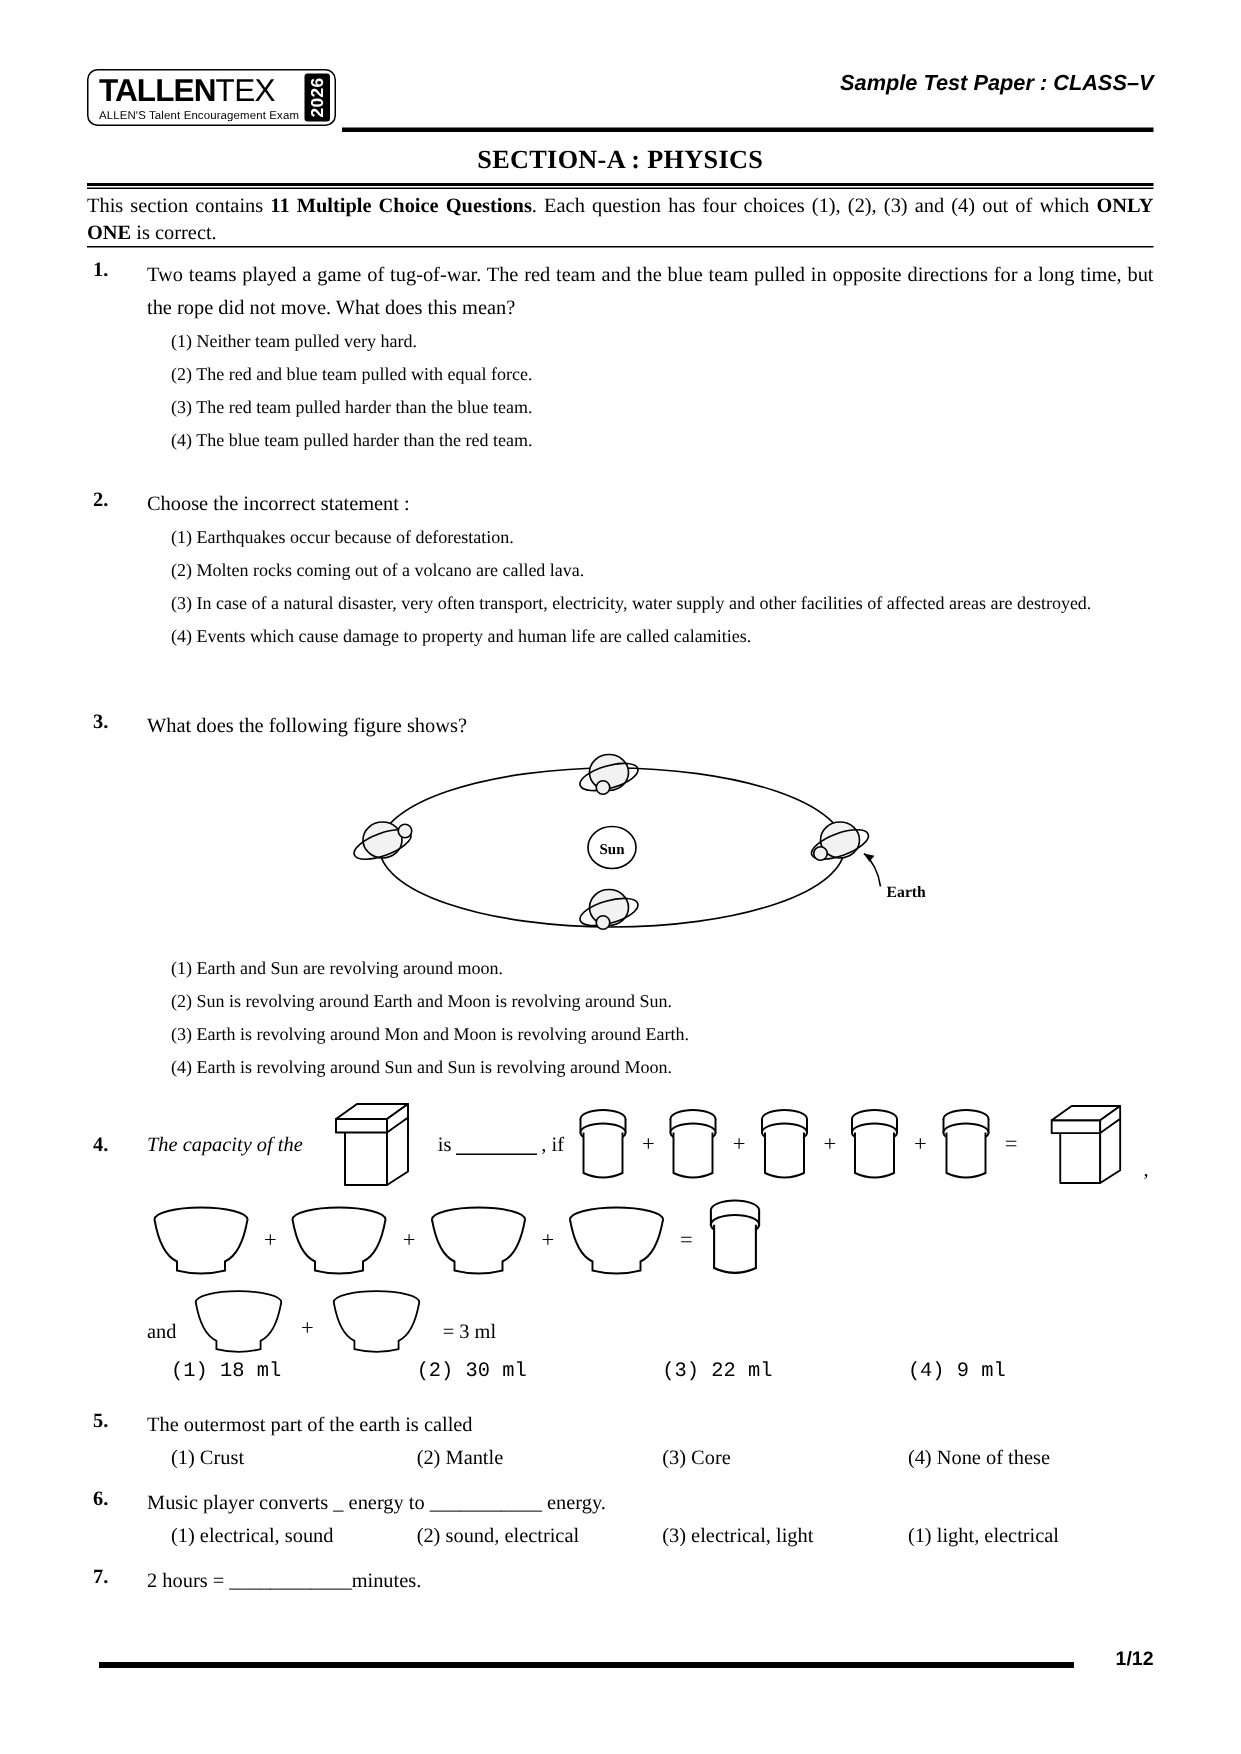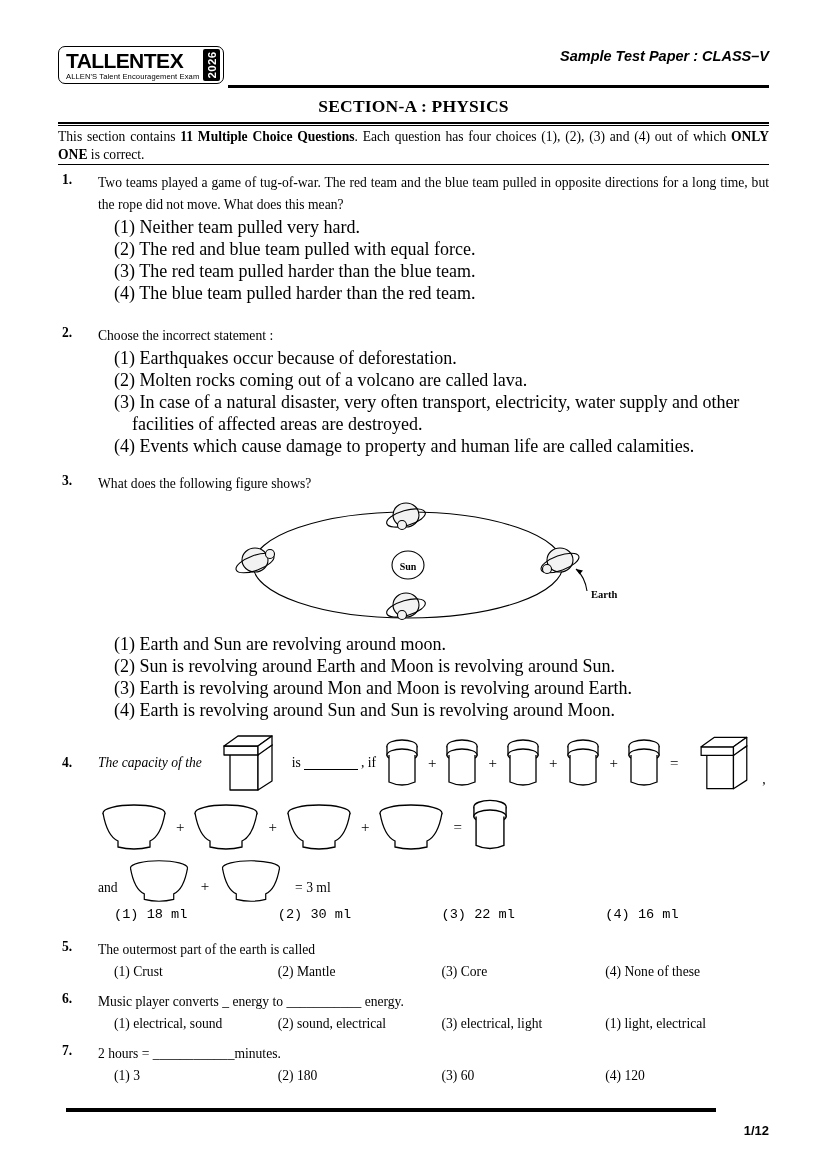--- a/index.html
+++ b/index.html
@@ -56,21 +56,21 @@
     font-size: 21px;
     font-weight: bold;
     letter-spacing: -0.4px;
     line-height: 21px;
     white-space: nowrap;
   }
   .logo-word .tallen {
     letter-spacing: -0.6px;
   }
   .logo-word .tex {
-    font-weight: bold;
+    font-weight: normal;
   }
   .logo-tag {
     position: absolute;
     left: 7px;
     bottom: 2px;
     font-family: "Liberation Sans", sans-serif;
     font-size: 7.6px;
     line-height: 9px;
     white-space: nowrap;
     letter-spacing: 0.1px;
@@ -183,21 +183,21 @@
     padding-left: 4px;
     box-sizing: border-box;
   }
   .qtext {
     flex: 1;
     font-size: 13.6px;
     line-height: 22px;
     text-align: justify;
   }
   .opt {
-    font-size: 18px;
+    font-size: 12px;
     line-height: 22px;
     margin-left: 40px;
   }
   .opt-indent {
     padding-left: 16px;
   }
   .opts-grid {
     margin-left: 40px;
     display: flex;
     font-size: 13.6px;
@@ -241,21 +241,20 @@
     height: 3.5px;
     background: #000;
   }
   .footer-page {
     position: absolute;
     right: 58px;
     top: 1098px;
     font-family: "Liberation Sans", sans-serif;
     font-size: 13px;
     font-weight: bold;
-    margin-top: 25px;
   }
 </style>
 </head>
 <body>
 
 <div class="page">
 
   <div class="header">
     <div class="logo">
       <div class="logo-inner">
@@ -490,21 +489,21 @@
           <path d="M 5 11 Q 9 34 20 39 L 20 45 Q 36 49 52 45 L 52 39 Q 63 34 67 11"></path>
         </g>
       </svg>
       <span style="align-self:flex-end;padding-bottom:8px;margin-left:8px;">= 3 ml</span>
     </div>
 
     <div class="opts-grid" style="padding-left:16px;font-family:Liberation Mono, monospace;">
       <div>(1) 18 ml</div>
       <div>(2) 30 ml</div>
       <div>(3) 22 ml</div>
-      <div>(4) 16 ml</div>
+      <div>(4) 9 ml</div>
     </div>
   </div>
 
   <div class="qblock" style="top:939px;">
     <div class="qrow">
       <div class="qnum">5.</div>
       <div class="qtext">The outermost part of the earth is called</div>
     </div>
     <div class="opts-grid" style="padding-left:16px;">
       <div>(1) Crust</div>
@@ -525,24 +524,18 @@
       <div>(3) electrical, light</div>
       <div>(1) light, electrical</div>
     </div>
   </div>
 
   <div class="qblock" style="top:1043px;">
     <div class="qrow">
       <div class="qnum">7.</div>
       <div class="qtext">2  hours = ____________minutes.</div>
     </div>
-    <div class="opts-grid" style="padding-left:16px;">
-      <div>(1) 3</div>
-      <div>(2) 180</div>
-      <div>(3) 60</div>
-      <div>(4) 120</div>
-    </div>
   </div>
 
   <div class="footer-rule"></div>
   <div class="footer-page">1/12</div>
 
 </div>
 
 </body></html>

